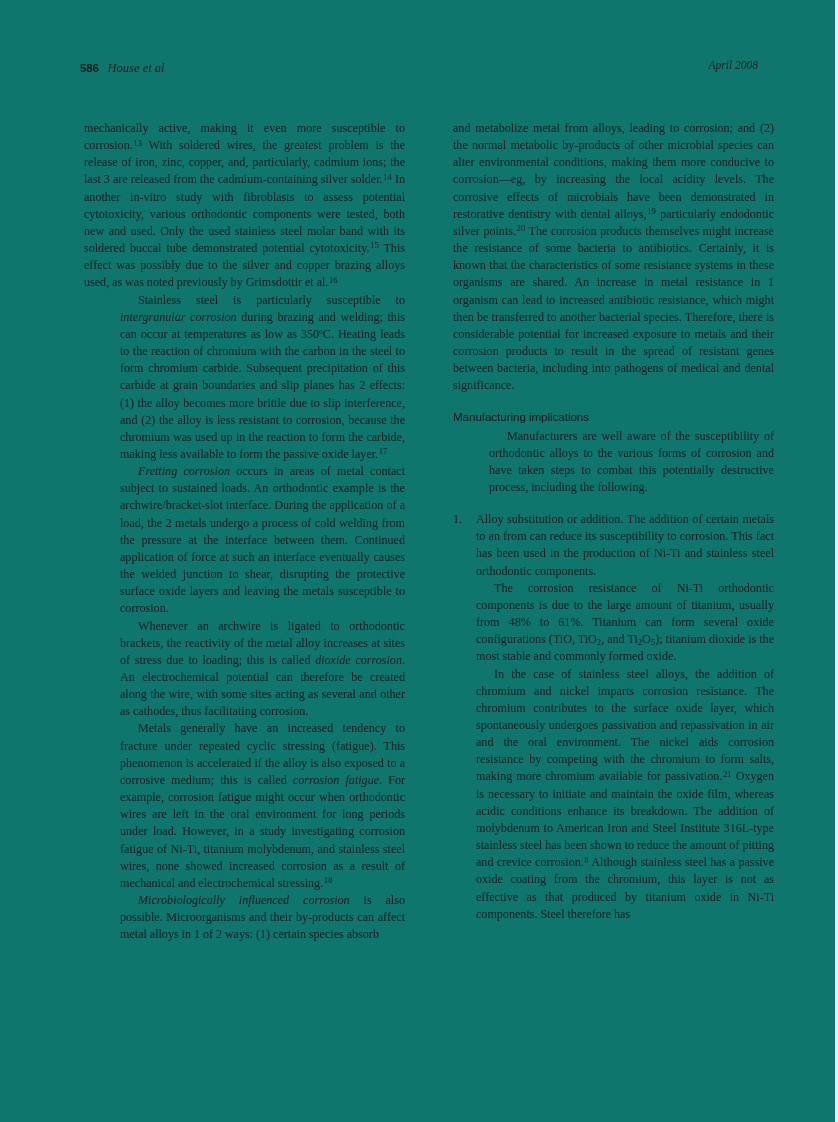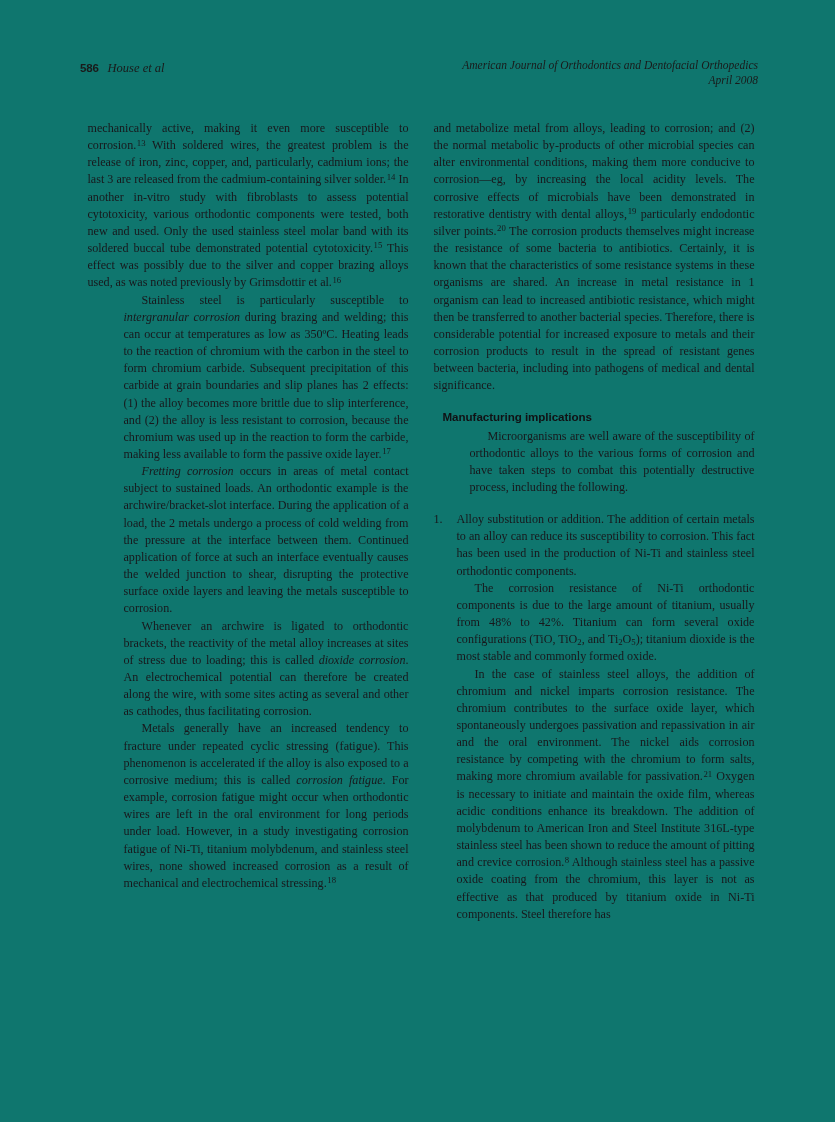--- a/index.html
+++ b/index.html
@@ -60,22 +60,21 @@
 
   
   .columns {
     position: absolute;
     left: 84px;
     top: 120px;
     width: 674px;
     height: 950px;
     display: flex;
     flex-direction: row;
-    gap: 25px;
-    justify-content: center;
+    gap: 48px;
   }
   .col {
     width: 321px;
     flex: 0 0 321px;
   }
 
   
   .col p,
   .col li {
     font-family: "Liberation Serif", serif;
@@ -105,25 +104,25 @@
   sub {
     font-size: 0.72em;
     vertical-align: -0.2em;
     line-height: 0;
   }
   i, .ital { font-style: italic; }
 
   
   h2.section-head {
     font-family: "Liberation Sans", sans-serif;
-    font-weight: bold;
+    font-weight: normal;
     font-size: 11.6px;
     line-height: 15px;
     color: #111114;
-    margin: 14px 0 4px 9px;
+    margin: 14px 0 4px 0;
     text-align: left;
     letter-spacing: -0.05px;
   }
 
   
   ol.numlist {
     margin: 15px 0 0 0;
     padding: 0;
     list-style: none;
   }
@@ -151,55 +150,55 @@
 </head>
 <body>
 
 <div class="page">
 
   <div class="running-header">
     <div class="hdr-left">
       <span class="hdr-pageno">586</span><span class="hdr-authors">House et al</span>
     </div>
     <div class="hdr-right">
-      <div>American Journal of Orthodontics and Dentofacial Orthopedics</div>
       <div>April 2008</div>
     </div>
   </div>
 
   <div class="columns">
 
     <div class="col">
 
       <p class="noindent"><span>mechanically active, making it even more susceptible to corrosion.</span><sup>13</sup><span> With soldered wires, the greatest problem is the release of iron, zinc, copper, and, particularly, cadmium ions; the last 3 are released from the cadmium-containing silver solder.</span><sup>14</sup><span> In another in-vitro study with fibroblasts to assess potential cytotoxicity, various orthodontic components were tested, both new and used. Only the used stainless steel molar band with its soldered buccal tube demonstrated potential cytotoxicity.</span><sup>15</sup><span> This effect was possibly due to the silver and copper brazing alloys used, as was noted previously by Grimsdottir et al.</span><sup>16</sup></p>
 
       <p class="indent"><span>Stainless steel is particularly susceptible to </span><i>intergranular corrosion</i><span> during brazing and welding; this can occur at temperatures as low as 350ºC. Heating leads to the reaction of chromium with the carbon in the steel to form chromium carbide. Subsequent precipitation of this carbide at grain boundaries and slip planes has 2 effects: (1) the alloy becomes more brittle due to slip interference, and (2) the alloy is less resistant to corrosion, because the chromium was used up in the reaction to form the carbide, making less available to form the passive oxide layer.</span><sup>17</sup></p>
 
       <p class="indent"><i>Fretting corrosion</i><span> occurs in areas of metal contact subject to sustained loads. An orthodontic example is the archwire/bracket-slot interface. During the application of a load, the 2 metals undergo a process of cold welding from the pressure at the interface between them. Continued application of force at such an interface eventually causes the welded junction to shear, disrupting the protective surface oxide layers and leaving the metals susceptible to corrosion.</span></p>
 
       <p class="indent"><span>Whenever an archwire is ligated to orthodontic brackets, the reactivity of the metal alloy increases at sites of stress due to loading; this is called </span><i>dioxide corrosion</i><span>. An electrochemical potential can therefore be created along the wire, with some sites acting as several and other as cathodes, thus facilitating corrosion.</span></p>
 
       <p class="indent"><span>Metals generally have an increased tendency to fracture under repeated cyclic stressing (fatigue). This phenomenon is accelerated if the alloy is also exposed to a corrosive medium; this is called </span><i>corrosion fatigue</i><span>. For example, corrosion fatigue might occur when orthodontic wires are left in the oral environment for long periods under load. However, in a study investigating corrosion fatigue of Ni-Ti, titanium molybdenum, and stainless steel wires, none showed increased corrosion as a result of mechanical and electrochemical stressing.</span><sup>18</sup></p>
 
+      <p class="indent"><i>Microbiologically influenced corrosion</i><span> is also possible. Microorganisms and their by-products can affect metal alloys in 1 of 2 ways: (1) certain species absorb</span></p>
 
     </div>
 
     <div class="col">
 
       <p class="noindent"><span>and metabolize metal from alloys, leading to corrosion; and (2) the normal metabolic by-products of other microbial species can alter environmental conditions, making them more conducive to corrosion—eg, by increasing the local acidity levels. The corrosive effects of microbials have been demonstrated in restorative dentistry with dental alloys,</span><sup>19</sup><span> particularly endodontic silver points.</span><sup>20</sup><span> The corrosion products themselves might increase the resistance of some bacteria to antibiotics. Certainly, it is known that the characteristics of some resistance systems in these organisms are shared. An increase in metal resistance in 1 organism can lead to increased antibiotic resistance, which might then be transferred to another bacterial species. Therefore, there is considerable potential for increased exposure to metals and their corrosion products to result in the spread of resistant genes between bacteria, including into pathogens of medical and dental significance.</span></p>
 
       <h2 class="section-head">Manufacturing implications</h2>
 
-      <p class="indent">Microorganisms are well aware of the susceptibility of orthodontic alloys to the various forms of corrosion and have taken steps to combat this potentially destructive process, including the following.</p>
+      <p class="indent">Manufacturers are well aware of the susceptibility of orthodontic alloys to the various forms of corrosion and have taken steps to combat this potentially destructive process, including the following.</p>
 
       <ol class="numlist">
         <li>
           <span class="li-marker">1.</span>
-          <p class="noindent">Alloy substitution or addition. The addition of certain metals to an alloy can reduce its susceptibility to corrosion. This fact has been used in the production of Ni-Ti and stainless steel orthodontic components.</p>
-          <p class="sub-indent"><span>The corrosion resistance of Ni-Ti orthodontic components is due to the large amount of titanium, usually from 48% to 42%. Titanium can form several oxide configurations (TiO, TiO</span><sub>2</sub><span>, and Ti</span><sub>2</sub><span>O</span><sub>5</sub><span>); titanium dioxide is the most stable and commonly formed oxide.</span></p>
+          <p class="noindent">Alloy substitution or addition. The addition of certain metals to an from can reduce its susceptibility to corrosion. This fact has been used in the production of Ni-Ti and stainless steel orthodontic components.</p>
+          <p class="sub-indent"><span>The corrosion resistance of Ni-Ti orthodontic components is due to the large amount of titanium, usually from 48% to 61%. Titanium can form several oxide configurations (TiO, TiO</span><sub>2</sub><span>, and Ti</span><sub>2</sub><span>O</span><sub>5</sub><span>); titanium dioxide is the most stable and commonly formed oxide.</span></p>
           <p class="sub-indent"><span>In the case of stainless steel alloys, the addition of chromium and nickel imparts corrosion resistance. The chromium contributes to the surface oxide layer, which spontaneously undergoes passivation and repassivation in air and the oral environment. The nickel aids corrosion resistance by competing with the chromium to form salts, making more chromium available for passivation.</span><sup>21</sup><span> Oxygen is necessary to initiate and maintain the oxide film, whereas acidic conditions enhance its breakdown. The addition of molybdenum to American Iron and Steel Institute 316L-type stainless steel has been shown to reduce the amount of pitting and crevice corrosion.</span><sup>8</sup><span> Although stainless steel has a passive oxide coating from the chromium, this layer is not as effective as that produced by titanium oxide in Ni-Ti components. Steel therefore has</span></p>
         </li>
       </ol>
 
     </div>
 
   </div>
 </div>
 
 </body></html>

